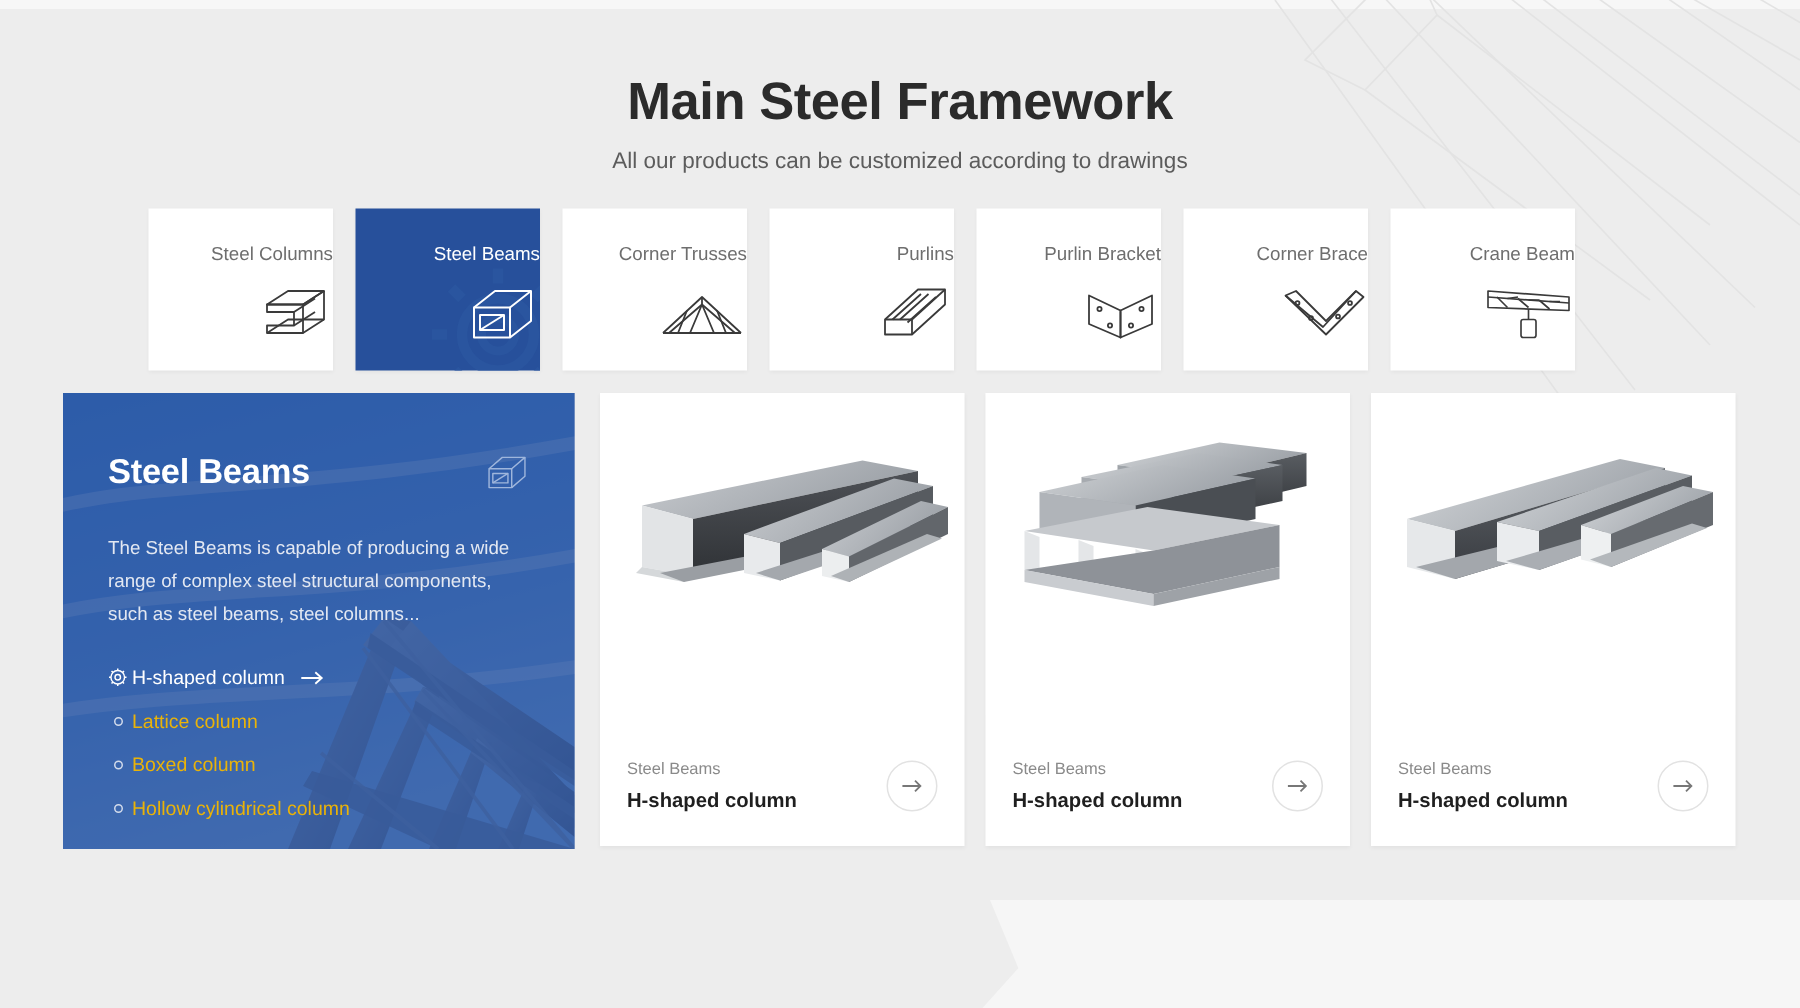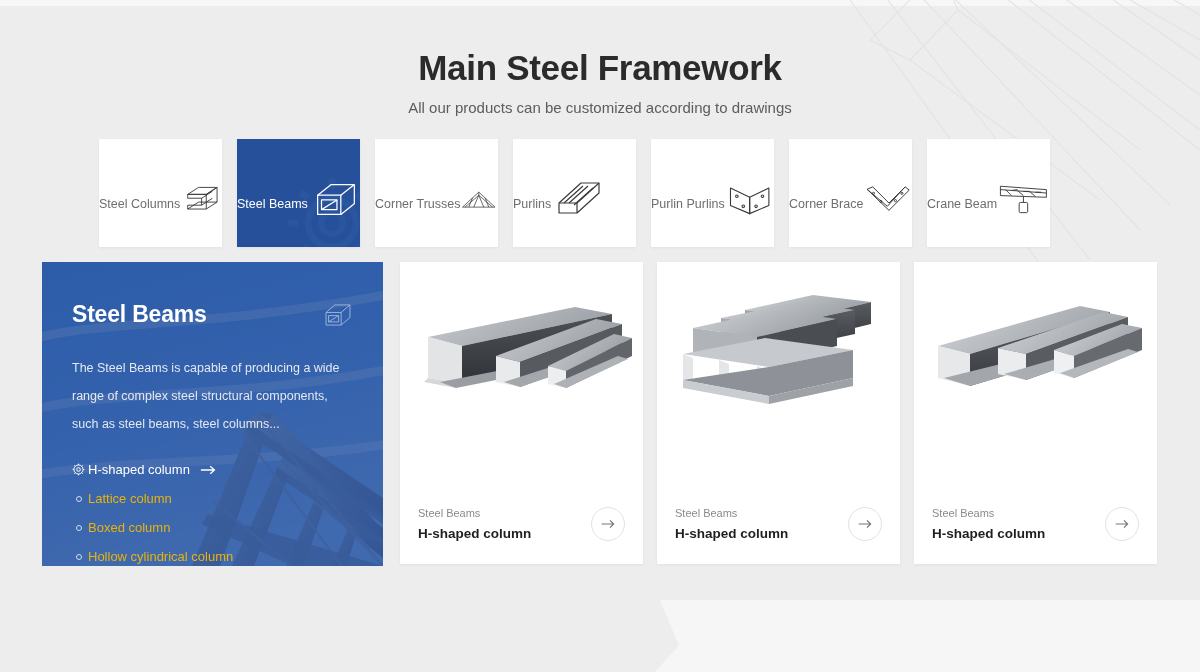--- a/index.html
+++ b/index.html
@@ -16,41 +16,41 @@
 
   
   #header{position:absolute;top:46px;left:0;width:1200px;text-align:center;z-index:2;}
   #page-title{font-size:35px;font-weight:bold;color:#2b2b2b;letter-spacing:-0.3px;margin:0;line-height:44px;}
   #page-subtitle{font-size:15px;color:#5c5c5c;margin:9px 0 0 0;line-height:17px;}
 
   
   #tabs{position:absolute;top:139px;left:99px;width:1002px;height:108px;display:flex;gap:15px;z-index:2;}
   .tab{
     width:123px;height:108px;background:#ffffff;position:relative;
-    display:flex;flex-direction:row;align-items:center;
+    display:flex;flex-direction:column;align-items:flex-end;
     box-shadow:0 1px 3px rgba(0,0,0,0.05);
     overflow:hidden;cursor:pointer;flex:0 0 auto;
   }
   .tab-label{font-size:12.5px;color:#6e6e6e;margin-top:23px;text-align:center;line-height:15px;z-index:2;white-space:nowrap;}
   .tab-icon{margin-top:12px;z-index:2;display:block;}
   .tab.active{background:#27509b;}
   .tab.active .tab-label{color:#ffffff;}
   .tab-watermark{position:absolute;right:-16px;bottom:-20px;z-index:1;opacity:1;}
 
   
   #feature-panel{
     position:absolute;left:42px;top:262px;width:341px;height:304px;
     background:#27509b;overflow:hidden;z-index:2;
   }
   #panel-photo{position:absolute;inset:0;z-index:0;}
   #panel-overlay{position:absolute;inset:0;background:rgba(39,80,155,0.74);z-index:1;}
   #panel-content{position:absolute;inset:0;z-index:2;padding:38px 30px 0 30px;box-sizing:border-box;}
   #panel-title{font-size:23px;font-weight:bold;color:#ffffff;margin:0;line-height:28px;letter-spacing:-0.2px;}
   #panel-box-icon{position:absolute;right:28px;top:38px;}
-  #panel-desc{font-size:12.5px;color:#e3e8f2;line-height:28px;margin:26px 0 0 0;max-width:278px;}
+  #panel-desc{font-size:12.5px;color:#e3e8f2;line-height:22px;margin:26px 0 0 0;max-width:278px;}
   #panel-list{list-style:none;margin:24px 0 0 0;padding:0;}
   #panel-list li{display:flex;align-items:center;font-size:13px;color:#eab308;line-height:15px;margin-bottom:14px;cursor:pointer;}
   #panel-list li .bullet{width:16px;display:flex;align-items:center;justify-content:flex-start;flex:0 0 16px;}
   #panel-list li.active{color:#ffffff;}
   #panel-list li .arrow{margin-left:10px;display:flex;align-items:center;}
   .dot-bullet{width:6px;height:6px;border:1.3px solid #d2dbeb;border-radius:50%;box-sizing:border-box;margin-left:4px;}
 
   
   #cards{position:absolute;left:400px;top:262px;width:758px;height:302px;display:flex;gap:14px;z-index:2;}
   .card{
@@ -156,21 +156,21 @@
       <g fill="none" stroke="#3a3a3a" stroke-width="1.2" stroke-linejoin="round">
         <path d="M8,34 L8,24 L30,4 L48,4 L48,14 L26,34 Z"></path>
         <path d="M8,24 L26,24 L26,34"></path>
         <path d="M26,24 L48,4"></path>
         <path d="M13,24 L32,7 M18,24 L37,7 M23,26 L42,9"></path>
       </g>
     </svg>
   </div>
 
   <div class="tab">
-    <div class="tab-label">Purlin Purlins</div>
+    <div class="tab-label">Purlin Bracket</div>
     <svg class="tab-icon" width="54" height="40" viewBox="0 0 54 40">
       <g fill="none" stroke="#3a3a3a" stroke-width="1.2" stroke-linejoin="round">
         <path d="M6,8 L27,18 L27,36 L6,27 Z"></path>
         <path d="M48,8 L27,18 L27,36 L48,27 Z"></path>
         <circle cx="13" cy="17" r="1.4"></circle>
           <circle cx="20" cy="28" r="1.4"></circle>
         <circle cx="41" cy="17" r="1.4"></circle>
           <circle cx="34" cy="28" r="1.4"></circle>
       </g>
     </svg>

